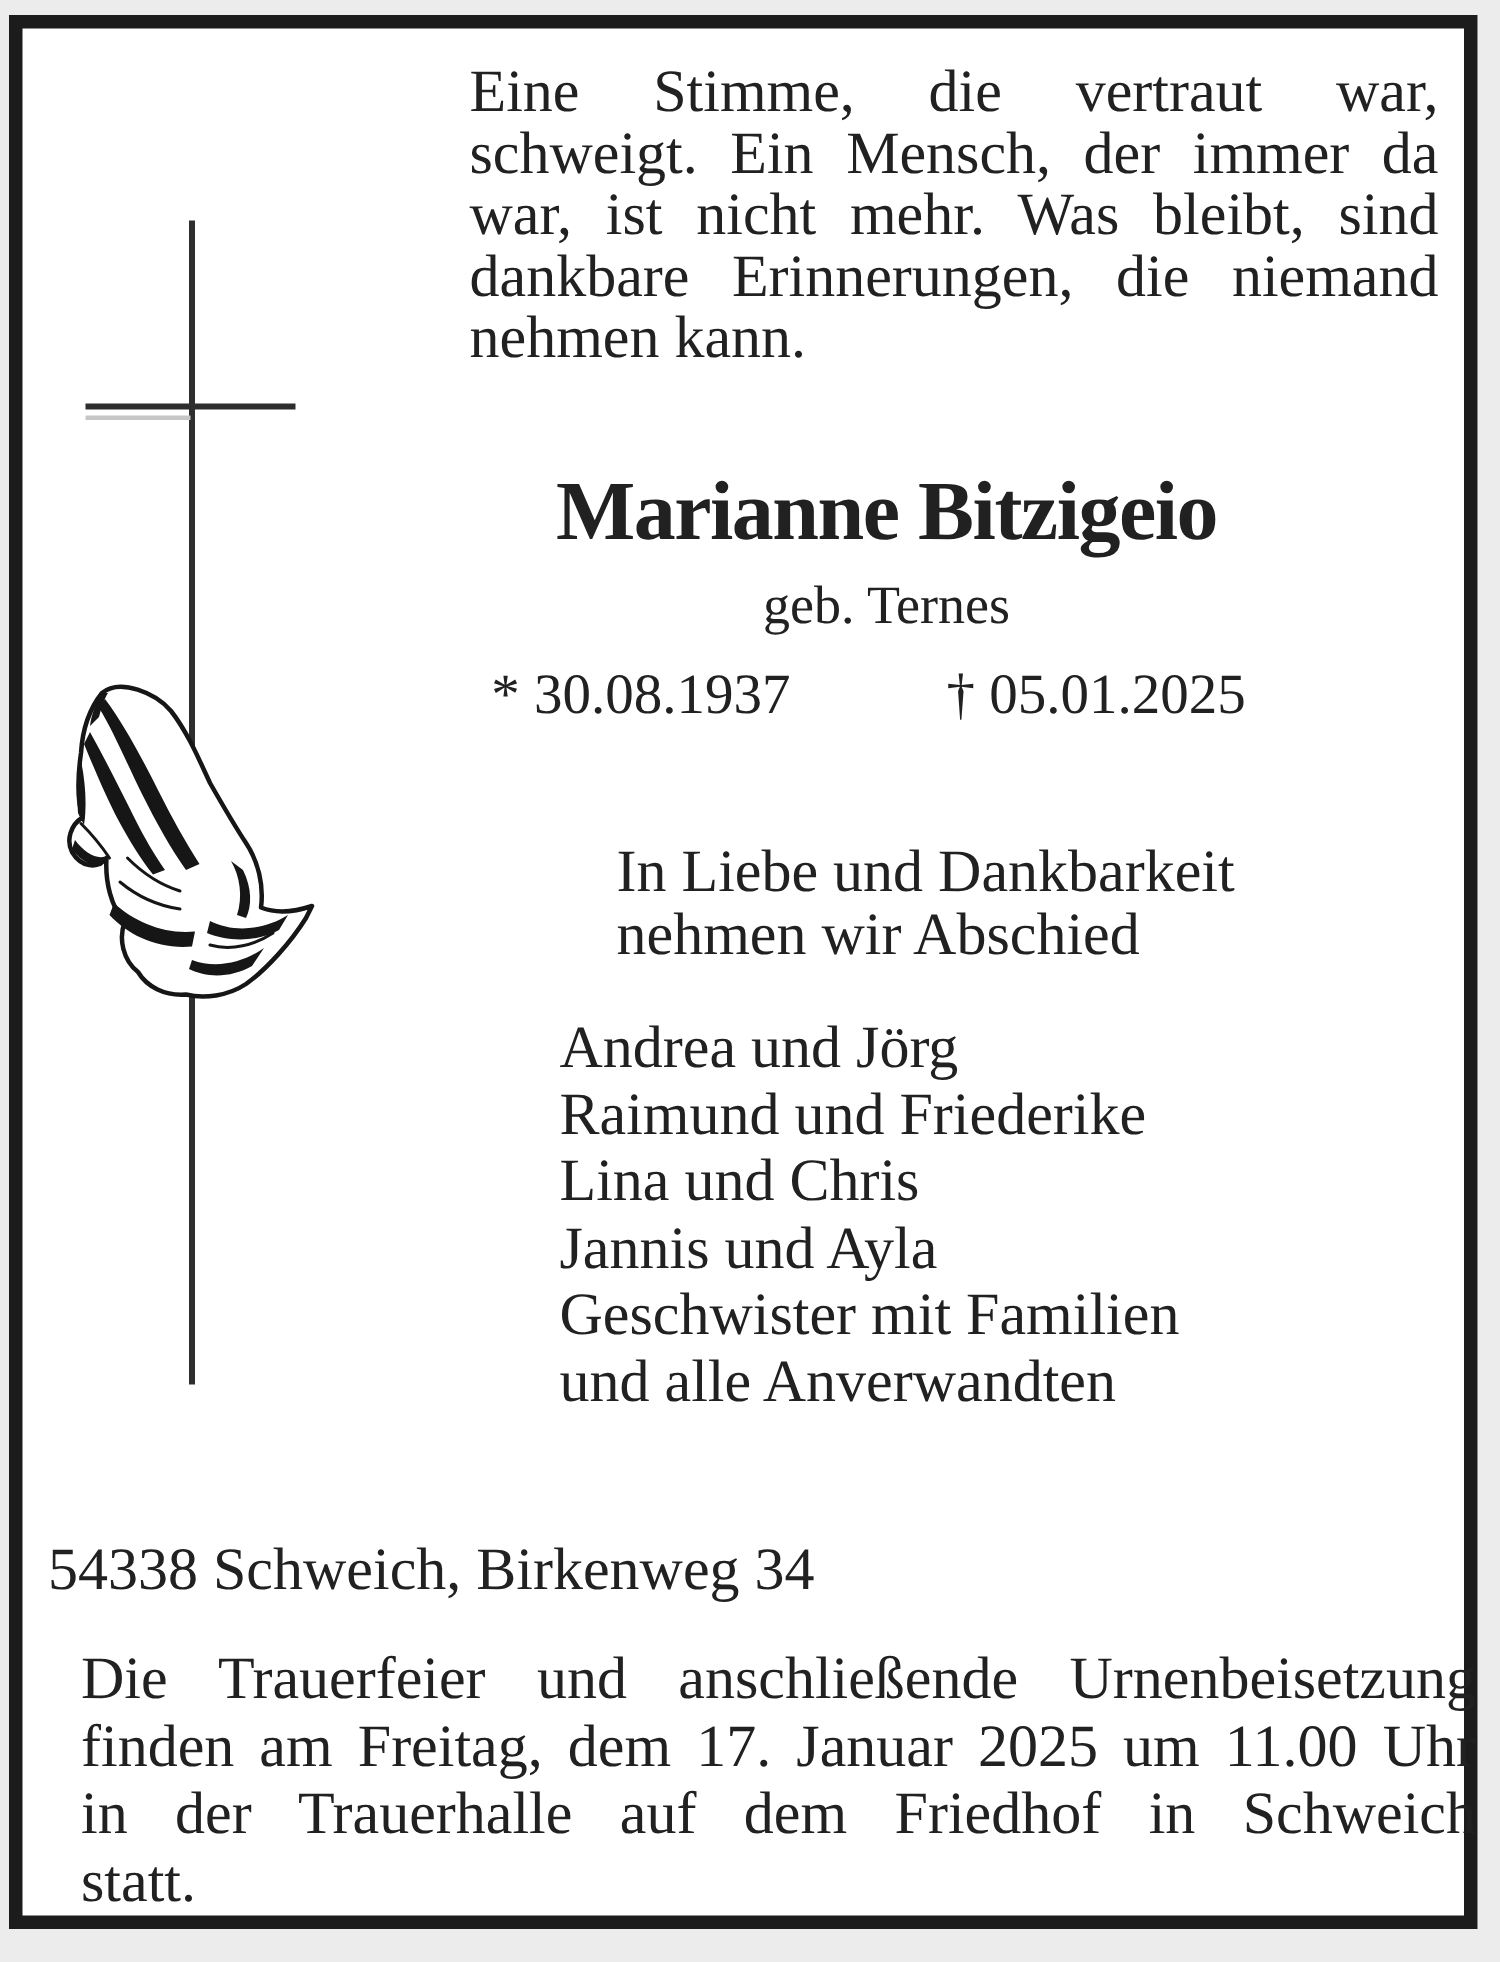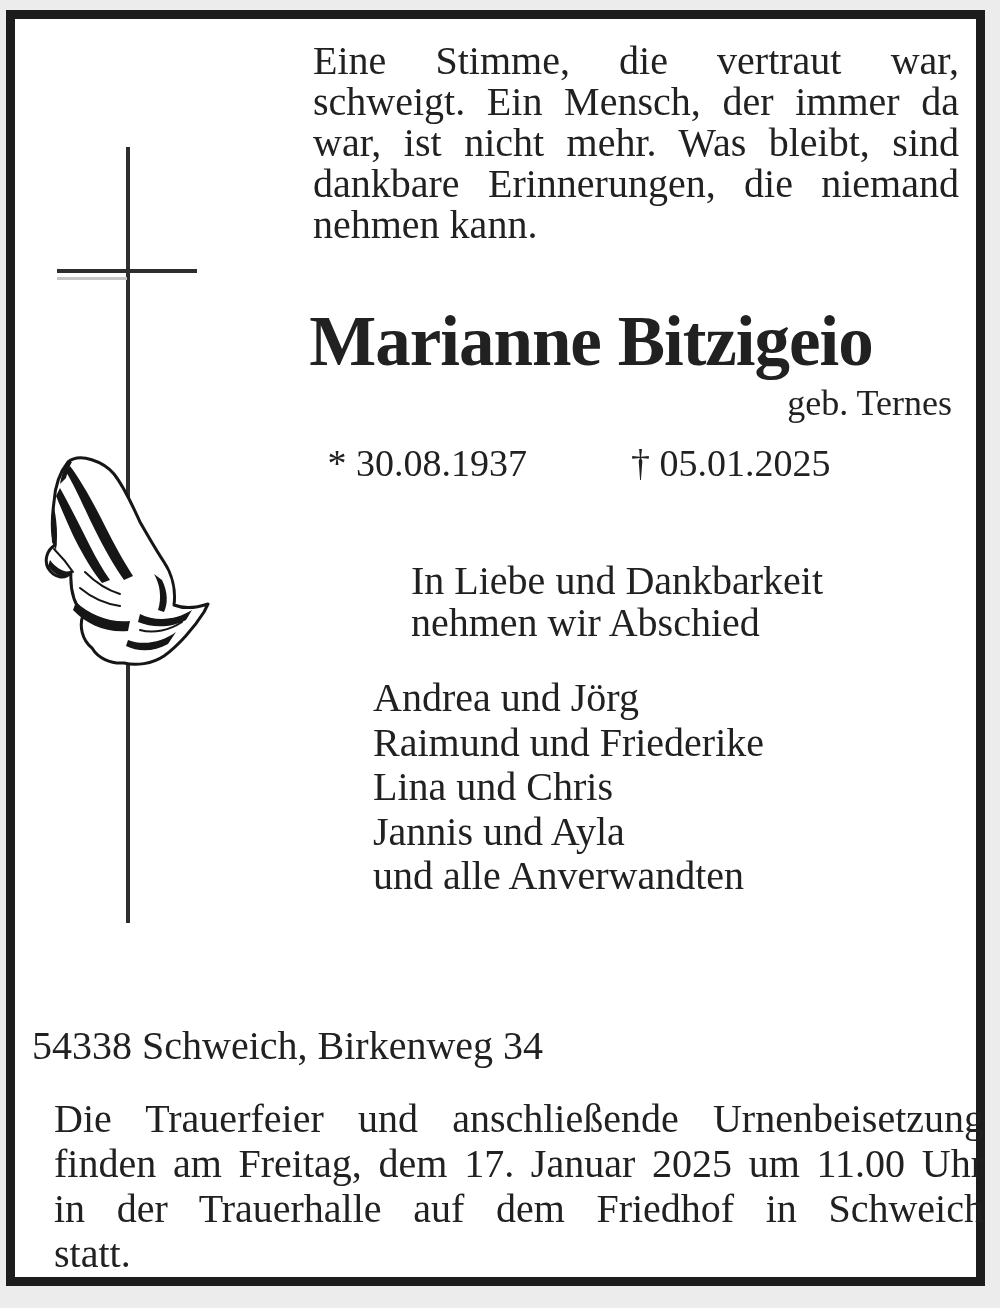--- a/index.html
+++ b/index.html
@@ -28,26 +28,26 @@
   .verse{
     position:absolute;left:313px;top:40px;width:646px;
     font-size:40px;line-height:41px;
     text-align:justify;
   }
   .jline{text-align:justify;text-align-last:justify;}
   .lline{text-align:left;text-align-last:left;}
   
   .name{
     position:absolute;left:230px;top:297px;width:722px;
-    text-align:center;font-size:71px;line-height:88px;font-weight:bold;
+    text-align:center;font-size:56px;line-height:88px;font-weight:bold;
     letter-spacing:-1px;white-space:nowrap;
   }
   .maiden{
     position:absolute;left:230px;top:383px;width:722px;
-    text-align:right;font-size:36px;line-height:40px;
+    text-align:center;font-size:36px;line-height:40px;
   }
   .dates{
     position:absolute;left:218px;top:442px;width:722px;
     display:flex;justify-content:center;gap:104px;
     font-size:38px;line-height:42px;
   }
   
   .farewell{
     position:absolute;left:374px;top:560px;
     font-size:40px;line-height:42px;margin-left:37px;
@@ -125,20 +125,21 @@
   <div class="farewell">
     <div>In Liebe und Dankbarkeit</div>
     <div>nehmen wir Abschied</div>
   </div>
 
   <div class="mourners">
     <div>Andrea und Jörg</div>
     <div>Raimund und Friederike</div>
     <div>Lina und Chris</div>
     <div>Jannis und Ayla</div>
+    <div>Geschwister mit Familien</div>
     <div>und alle Anverwandten</div>
   </div>
 
   <div class="address">
     <b>54338 Schweich</b><span>, Birkenweg 34</span>
   </div>
 
   <div class="notice">
     <div class="jline">Die Trauerfeier und anschließende Urnenbeisetzung</div>
     <div class="jline">finden am Freitag, dem 17. Januar 2025 um 11.00 Uhr</div>

